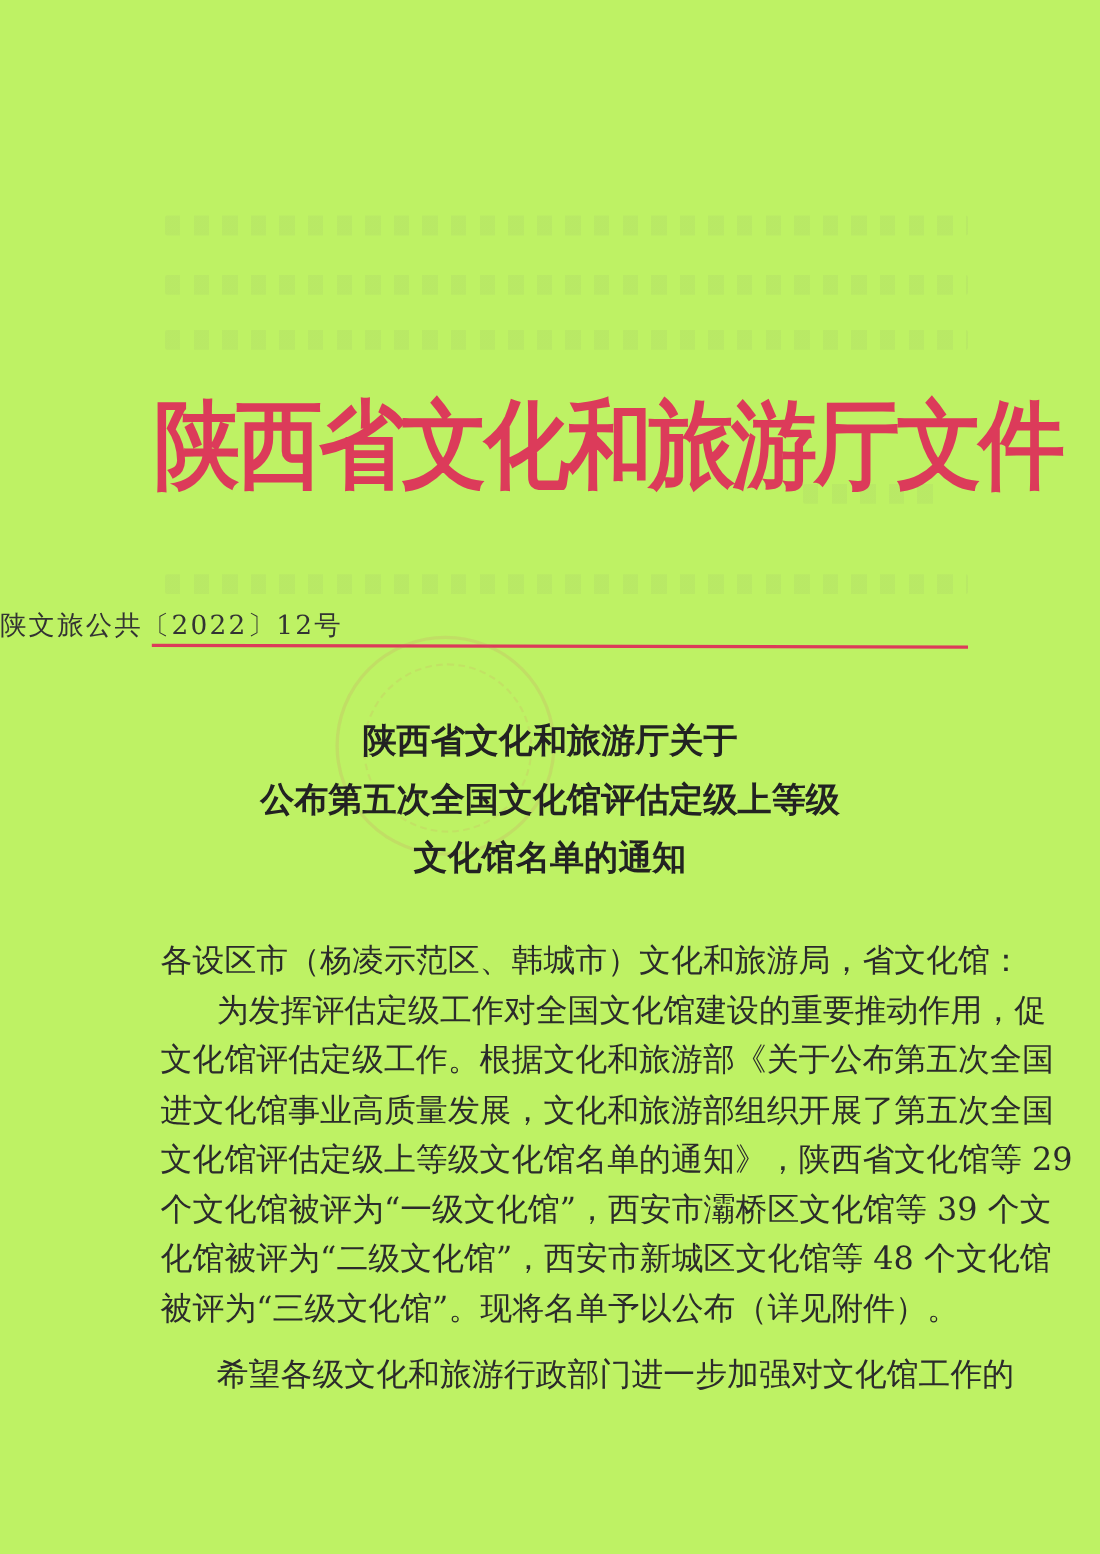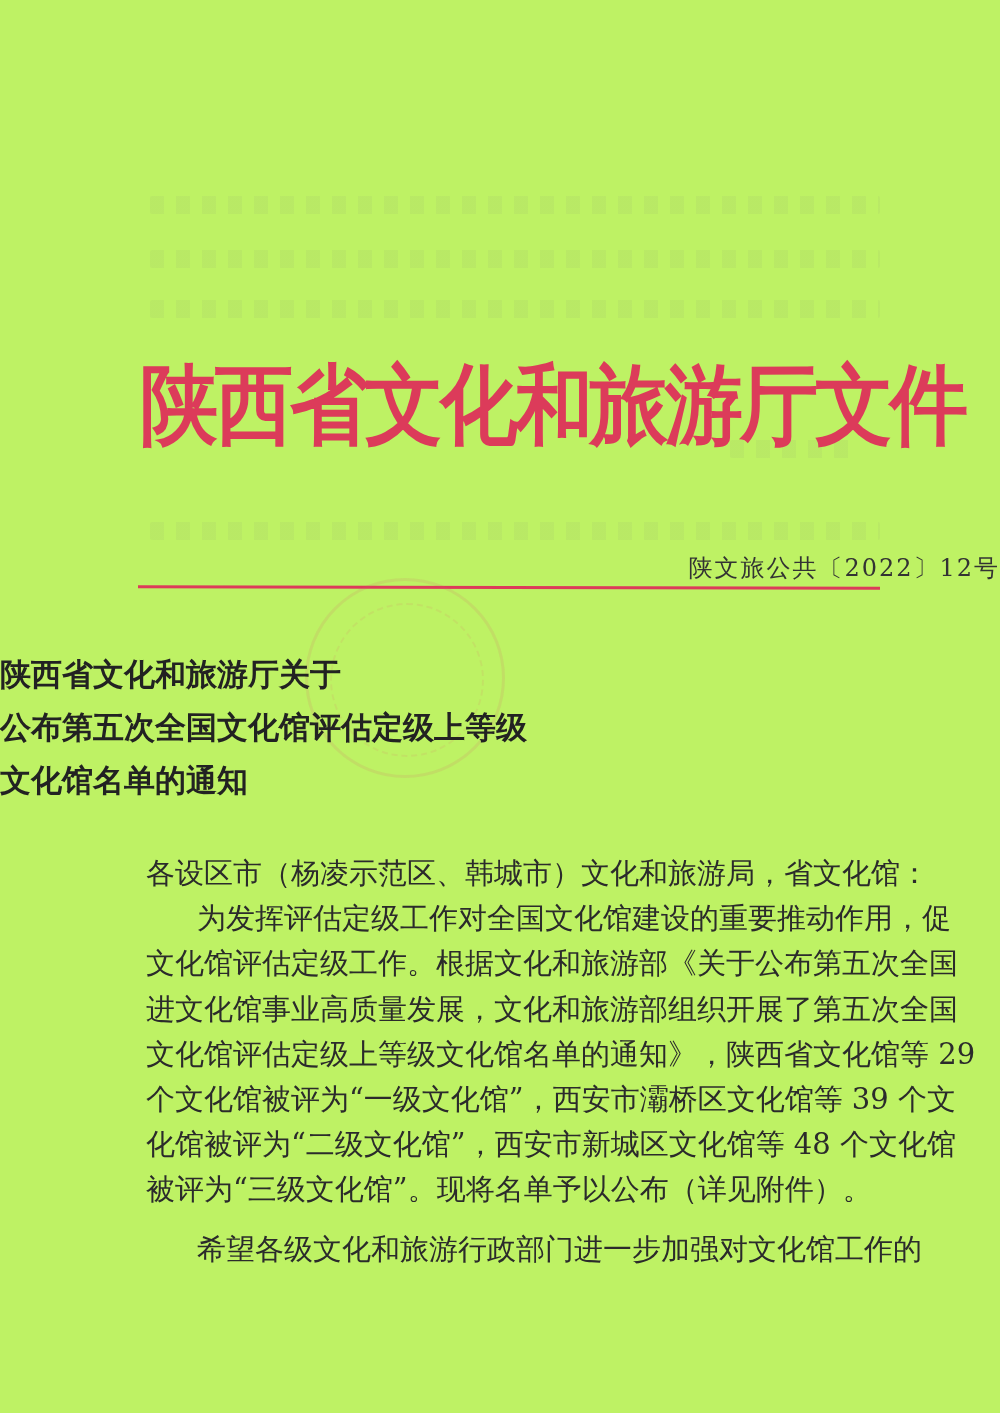--- a/index.html
+++ b/index.html
@@ -46,21 +46,21 @@
       line-height: 120px;
       transform: scaleY(1.12);
       transform-origin: center top;
       white-space: nowrap;
     }
     .doc-number {
       position: absolute;
       left: 0;
       top: 550px;
       width: 1000px;
-      text-align: right;
+      text-align: left;
       font-family: "DejaVu Serif", "Liberation Serif", serif;
       font-size: 24px;
       color: #333;
       letter-spacing: 2px;
       line-height: 36px;
     }
     .red-rule {
       position: absolute;
       left: 138px;
       top: 586px;
@@ -84,20 +84,21 @@
       left: 22px; top: 22px;
       width: 150px; height: 150px;
       border-radius: 50%;
       border: 2px dashed rgba(220, 90, 110, 0.10);
     }
     .title {
       position: absolute;
       left: 0;
       top: 648px;
       width: 1000px;
+      text-align: center;
       font-family: "DejaVu Serif", "Liberation Serif", serif;
       font-weight: bold;
       font-size: 31px;
       line-height: 53px;
       color: #222;
     }
     .title div { white-space: nowrap; }
     .body-text {
       position: absolute;
       left: 146px;

